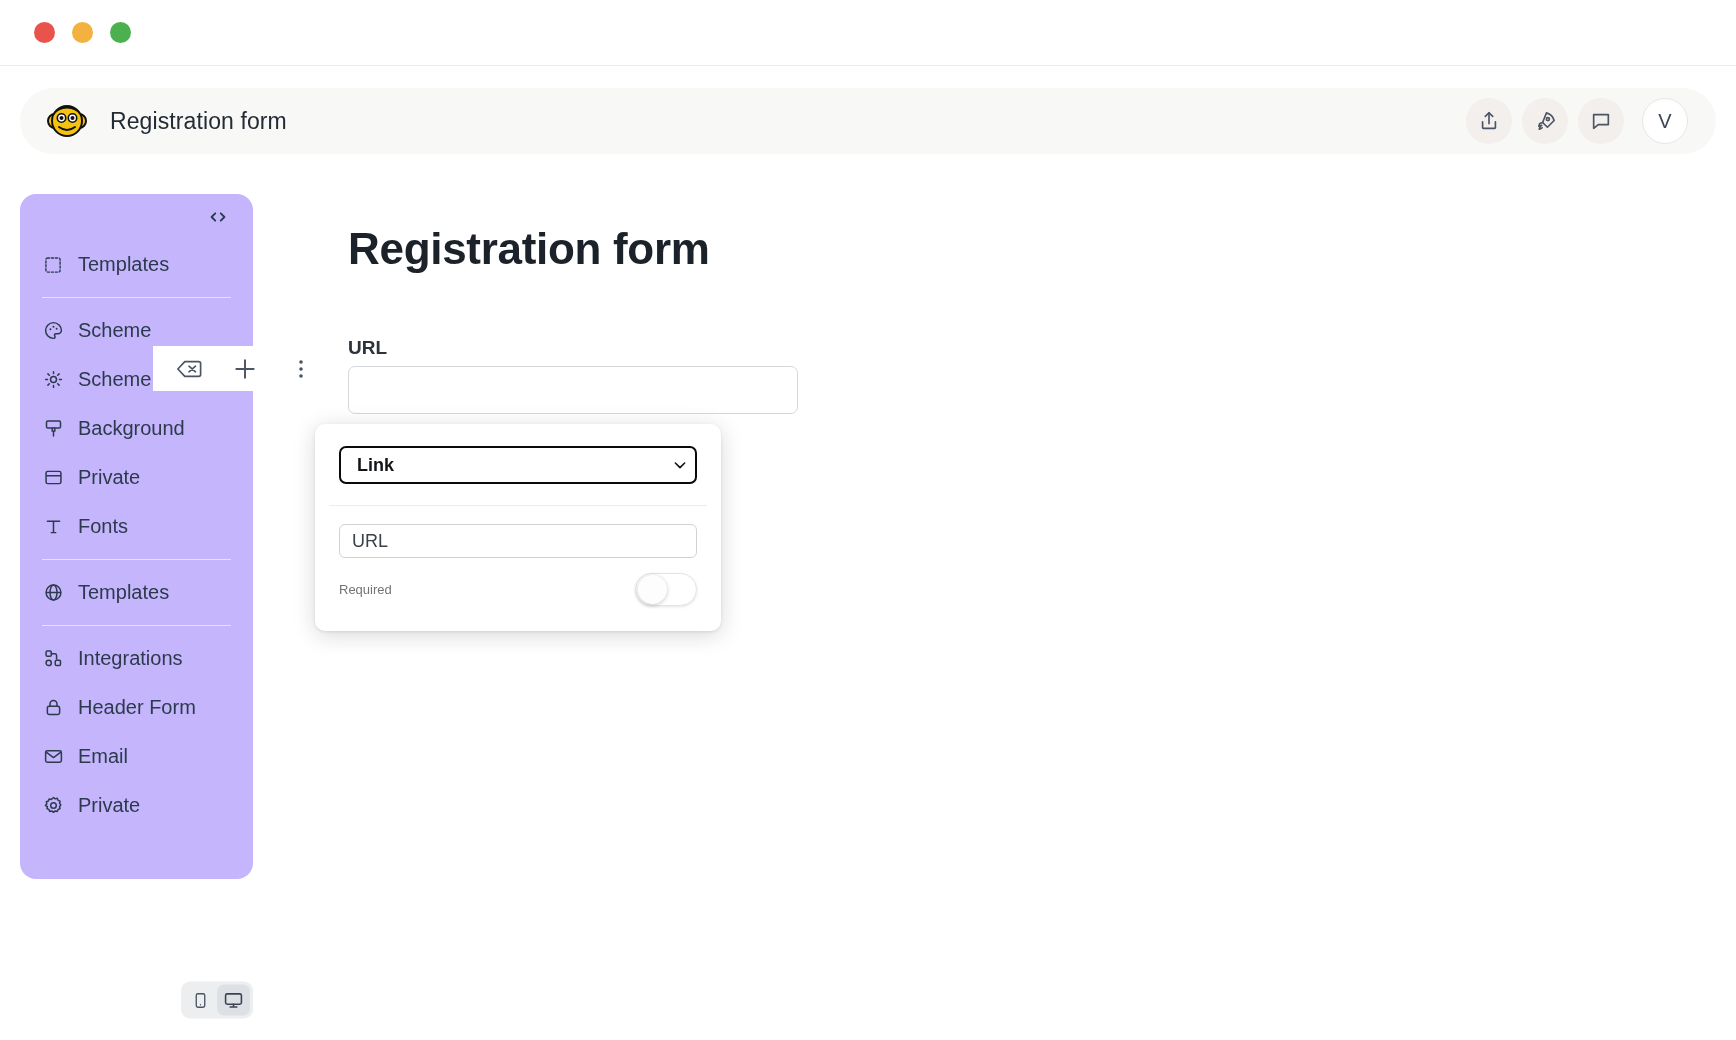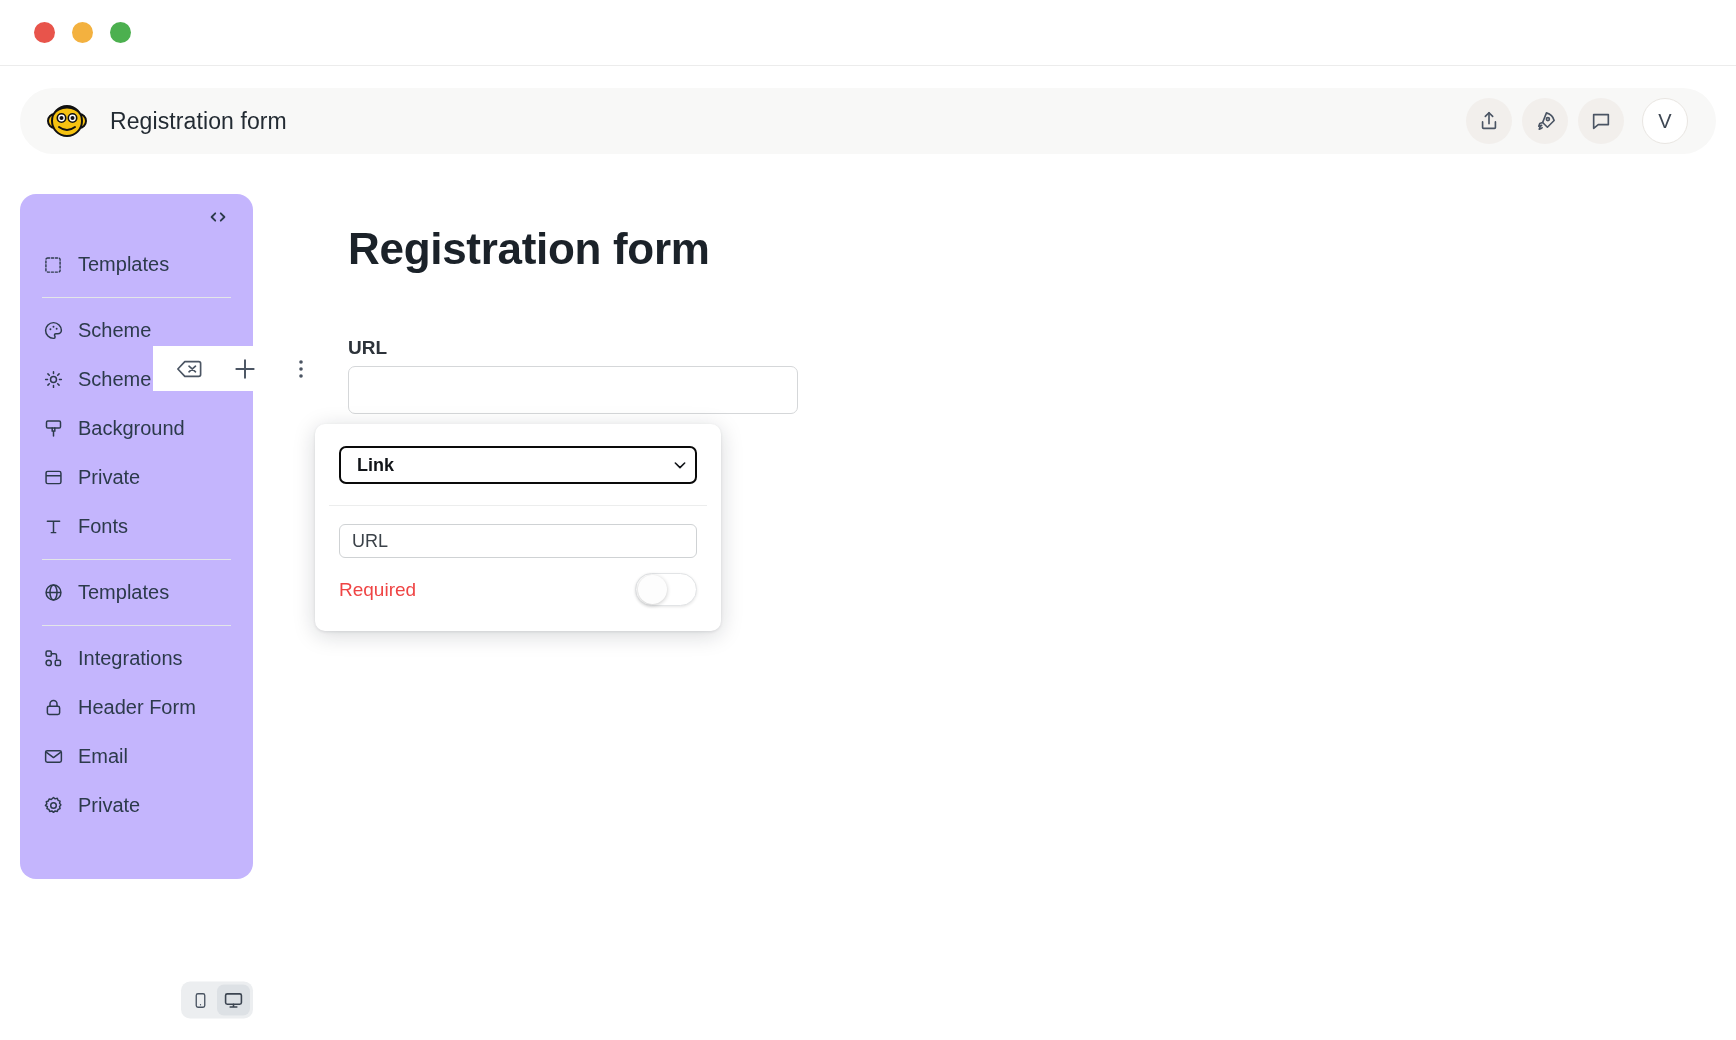--- a/index.html
+++ b/index.html
@@ -148,21 +148,21 @@
     width: 358px; height: 34px;
     border: 1px solid #cfd2d4; border-radius: 6px;
     background: #fff;
     display: flex; align-items: center; padding-left: 12px;
     font-size: 18px; color: #3b4249;
   }
   .pop-row {
     display: flex; align-items: center;
     margin-top: 15px; width: 358px;
   }
-  .pop-row-label { font-size: 19px; color: #ef4444; }
+  .pop-row-label { font-size: 13px; color: #737373; }
   .switch {
     margin-left: auto;
     width: 62px; height: 33px; border-radius: 17px;
     background: #ffffff;
     border: 1px solid #e2e4e6;
     box-shadow: 0 1px 3px rgba(0,0,0,.10);
     position: relative;
   }
   .switch .knob {
     position: absolute; left: 2px; top: 1px;

